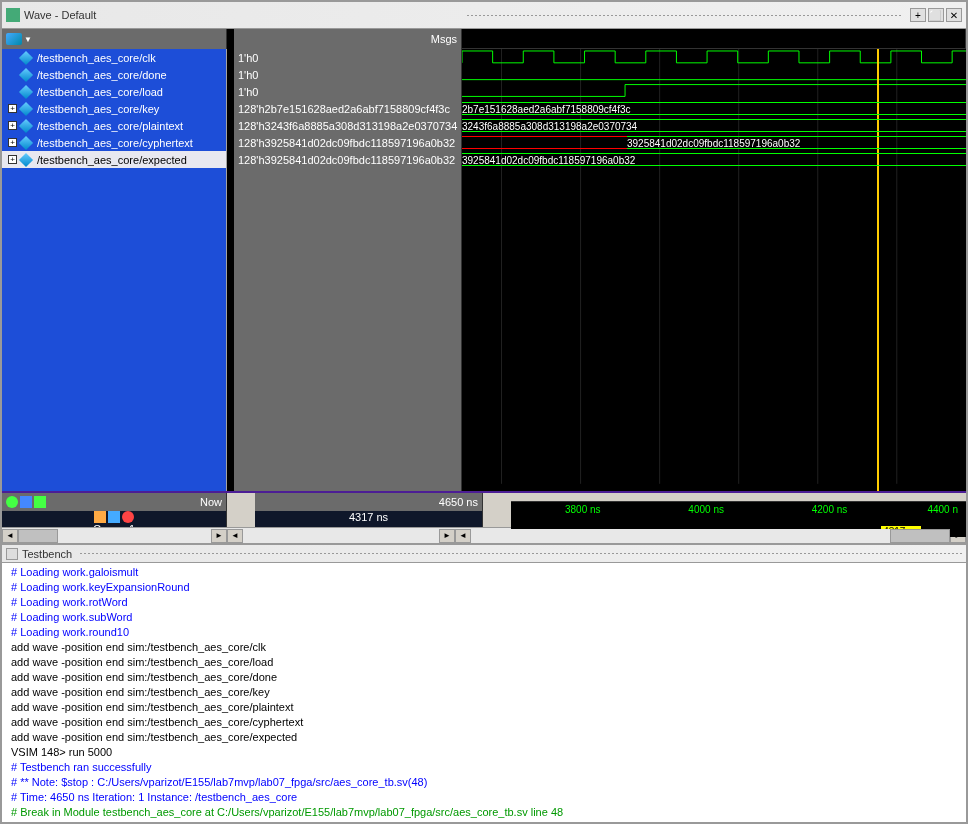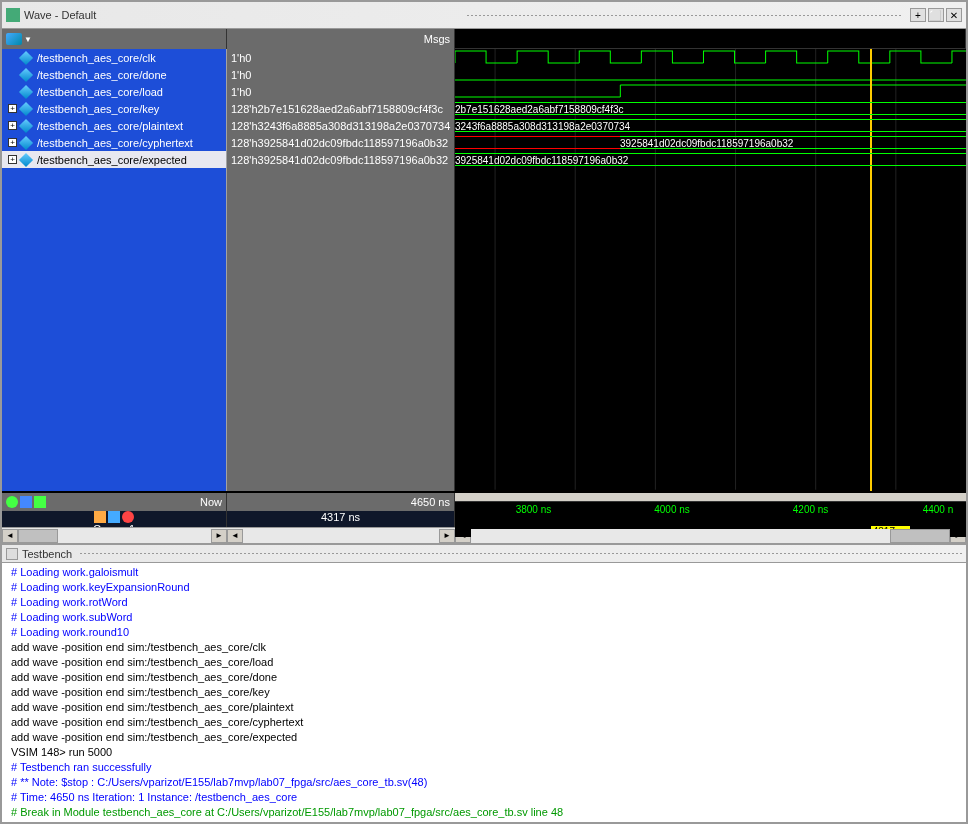--- a/index.html
+++ b/index.html
@@ -8,21 +8,21 @@
 
 .titlebar { background: linear-gradient(to right, #e8e8e8, #f0f0f0); height: 22px; display: flex; align-items: center; padding: 13px 4px; border-bottom: 1px solid #999; }
 .titlebar-icon { width: 14px; height: 14px; background: #4a7; margin-right: 4px; }
 .titlebar-text { flex: 1; color: #333; font-weight: normal; }
 .titlebar-line { flex: 1; height: 1px; background: repeating-linear-gradient(to right, #999 0, #999 2px, transparent 2px, transparent 4px); margin: 0 8px; }
 .titlebar-btns { display: flex; gap: 2px; }
 .titlebar-btn { width: 16px; height: 14px; background: #e0e0e0; border: 1px solid #999; display: flex; align-items: center; justify-content: center; font-size: 10px; cursor: pointer; }
 
 .wave-area { display: flex; height: 513px; background: #000; }
 .sig-panel { width: 225px; display: flex; flex-direction: column; }
-.msg-panel { width: 228px; display: flex; flex-direction: column; }
+.msg-panel { width: 228px; display: flex; flex-direction: column; margin-left: 7px; }
 .wave-panel { flex: 1; display: flex; flex-direction: column; position: relative; }
 
 .panel-header { height: 20px; background: #6b6b6b; color: #fff; display: flex; align-items: center; padding: 0 4px; border-right: 1px solid #333; }
 .panel-header.sig { justify-content: flex-start; }
 .panel-header.msg { justify-content: flex-end; }
 .sig-header-icon { width: 16px; height: 12px; background: linear-gradient(135deg, #4af, #08a); border-radius: 2px; }
 .sig-dropdown { font-size: 8px; color: #fff; margin-left: 2px; }
 
 .panel-body { flex: 1; background: #1d4ed8; overflow: hidden; border-right: 1px solid #a3a3a3; }
 .sig-row { height: 17px; display: flex; align-items: center; color: #fff; padding-left: 6px; white-space: nowrap; }
@@ -30,21 +30,21 @@
 .expand-box { width: 9px; height: 9px; background: #fff; border: 1px solid #333; font-size: 8px; display: flex; align-items: center; justify-content: center; color: #000; margin-right: 4px; line-height: 1; }
 .sig-icon { width: 10px; height: 10px; background: linear-gradient(135deg, #6cf, #08c); transform: rotate(45deg); margin-right: 6px; flex-shrink: 0; }
 .indent { width: 13px; flex-shrink: 0; }
 
 .msg-body { flex: 1; background: #6b6b6b; overflow: hidden; border-right: 1px solid #333; }
 .msg-row { height: 17px; display: flex; align-items: center; color: #fff; padding-left: 4px; white-space: nowrap; overflow: hidden; }
 
 .wave-body { flex: 1; background: #000; position: relative; overflow: hidden; }
 .wave-canvas { position: absolute; inset: 0; }
 
-.bottom-rows { height: 36px; display: flex; border-top: 2px solid #000000; }
+.bottom-rows { height: 36px; display: flex; border-top: 2px solid #4c1d95; gap: 28px; }
 .br-sig { width: 225px; background: #6b6b6b; border-right: 1px solid #333; }
 .br-msg { width: 228px; background: #6b6b6b; border-right: 1px solid #333; }
 .br-wave { flex: 1; background: #000; position: relative; margin-top: 8px; }
 .br-row { height: 18px; display: flex; align-items: center; color: #fff; padding: 0 4px; }
 .br-row.now { background: #6b6b6b; }
 .br-row.cursor { background: #0f172a; flex-direction: column; }
 .br-label { flex: 1; text-align: right; }
 .br-icons { display: flex; gap: 2px; }
 .br-icon { width: 12px; height: 12px; }
 .lock-icon { background: #fa4; }

